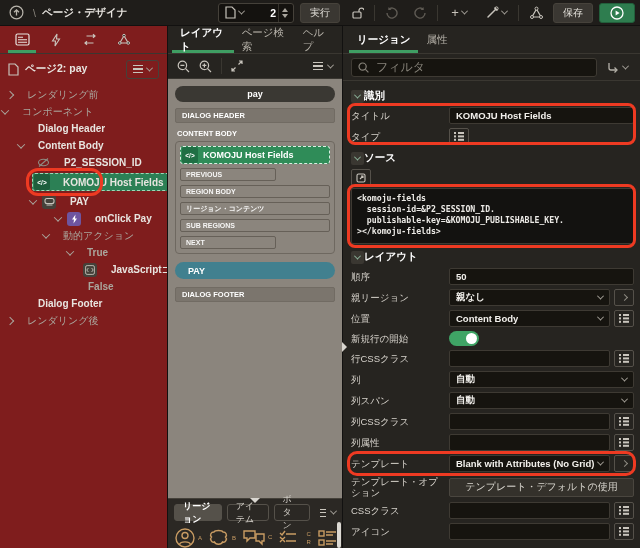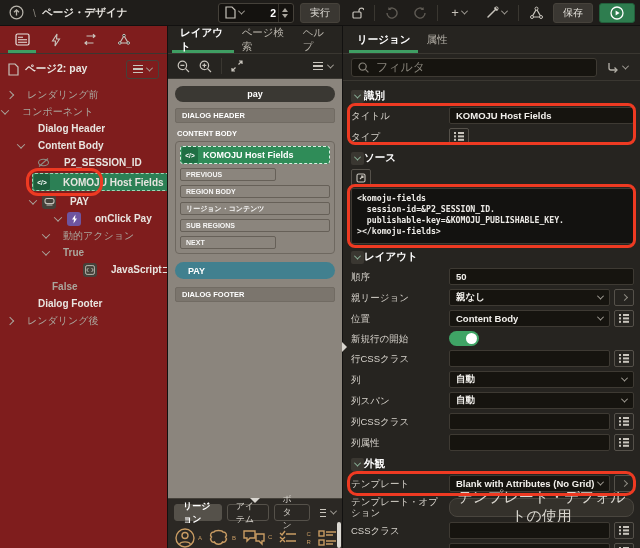--- a/index.html
+++ b/index.html
@@ -133,22 +133,22 @@
   .listicon:before { content:""; position:absolute; left:0; top:0; width:1.8px; height:1.8px;
     background:#c9c5bd; box-shadow:0 3.4px 0 #c9c5bd, 0 6.8px 0 #c9c5bd; }
   .listicon:after { content:""; position:absolute; left:3.6px; top:0; right:0; height:1.8px;
     background:#c9c5bd; box-shadow:0 3.4px 0 #c9c5bd, 0 6.8px 0 #c9c5bd; }
   .toggle { width:30px; height:15px; border-radius:8px; background:#3fa465; position:relative; }
   .toggle:after { content:""; position:absolute; right:2px; top:2px; width:11px; height:11px;
     border-radius:50%; background:#fff; }
   .codearea { flex:1; background:#131210; border:1px solid #3e3a33; border-radius:2px; padding:4px 5px;
     font-family:"DejaVu Sans Mono","Liberation Mono",monospace; font-size:8.2px; line-height:11px;
     white-space:pre; color:#eceae6; font-weight:bold; height:56px; overflow:hidden; position:relative; }
-  .widebtn { flex:1; height:19px; background:#34312b; border:1px solid #4a463f; border-radius:8px;
-    color:#d9d6cf; font-size:15px; display:flex; align-items:center; justify-content:center; }
+  .widebtn { flex:1; height:19px; background:#34312b; border:1px solid #4a463f; border-radius:2px;
+    color:#d9d6cf; font-size:10px; display:flex; align-items:center; justify-content:center; }
   .splithandle { position:absolute; left:-1px; top:316px; width:0; height:0; z-index:6;
     border-top:5px solid transparent; border-bottom:5px solid transparent; border-left:5px solid #d9d6d0; }
   svg { display:block; }
 </style>
 </head>
 <body>
 
 <div class="app">
 
   <div class="topbar">
@@ -316,34 +316,34 @@
             <svg width="7" height="10" viewBox="0 0 7 10">
                 <path d="M4.5 0.5L1 5.5h2L2.5 9.5L6 4.5H4z" fill="#fff"></path>
               </svg>
           </span>
           <span class="tlbl">onClick Pay</span>
         </div>
         <div class="trow" style="padding-left:43px">
           <span class="chev d"></span>
           <span class="tlbl dim">動的アクション</span>
         </div>
-        <div class="trow" style="padding-left:43px">
+        <div class="trow" style="padding-left:67px">
           <span class="chev d"></span>
           <span class="tlbl dim" style="font-weight:bold">True</span>
         </div>
         <div class="trow" style="padding-left:83px">
           <span class="ticon gray">
             <svg width="10" height="10" viewBox="0 0 10 10">
                 <rect x="0.6" y="0.6" width="8.8" height="8.8" rx="1.5" fill="none" stroke="#b8b4ab" stroke-width="1"></rect>
                 <path d="M3.4 3l-1.6 2 1.6 2M6.6 3l1.6 2-1.6 2" fill="none" stroke="#b8b4ab" stroke-width="1"></path>
               </svg>
           </span>
           <span class="tlbl">JavaScriptコードの実行</span>
         </div>
-        <div class="trow" style="padding-left:44px">
+        <div class="trow" style="padding-left:80px">
           <span class="tlbl dim" style="font-weight:bold">False</span>
         </div>
         <div class="trow" style="padding-left:30px">
           <span class="tlbl">Dialog Footer</span>
         </div>
         <div class="trow" style="padding-left:7px">
           <span class="chev r"></span>
           <span class="tlbl dim">レンダリング後</span>
         </div>
       </div>
@@ -608,26 +608,20 @@
         <div class="prow">
           <span class="plabel">列属性</span>
           <span class="pctl">
             <input class="tinput" style="">
             <span class="sqbtn">
                 <span class="listicon"></span>
               </span>
           </span>
         </div>
 
-        <div class="sechdr">
-          <span class="box">
-              <span class="chev d sm" style="border-color:#8fb89d"></span>
-            </span>
-          <span class="htxt">外観</span>
-        </div>
         <div class="prow">
           <span class="plabel">テンプレート</span>
           <span class="pctl">
             <span class="tselect">
                 <span class="val">Blank with Attributes (No Grid)</span>
                 <span class="chev d sm"></span>
               </span>
             <span class="sqbtn">
                 <span class="chev r sm" style="border-color:#8f8b82"></span>
               </span>

